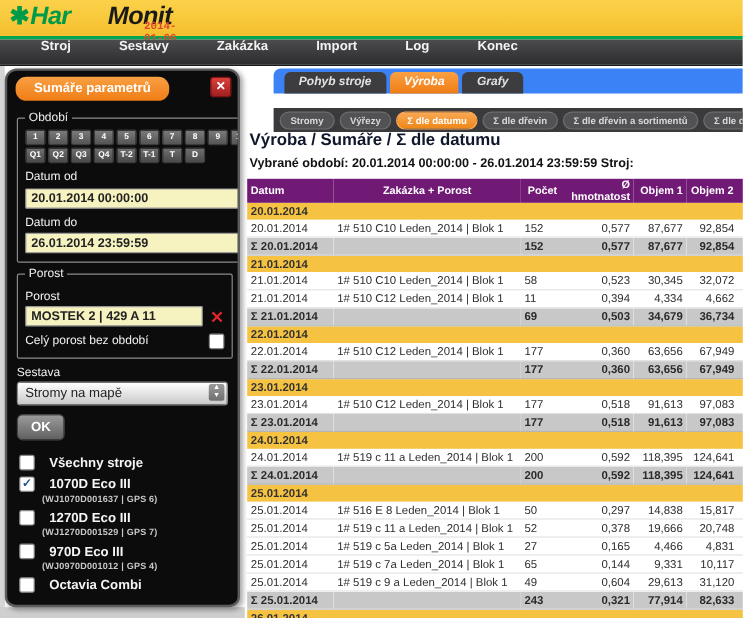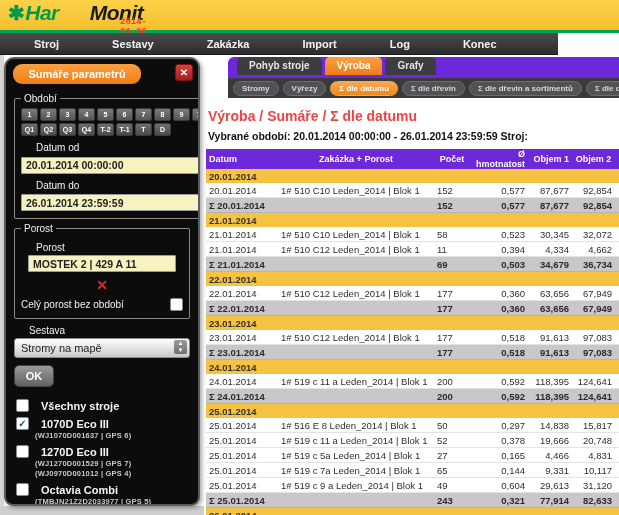--- a/index.html
+++ b/index.html
@@ -14,23 +14,23 @@
     background:linear-gradient(#fbd24a,#f5bf2e);
     border-bottom:3px solid #00a551;box-sizing:content-box;
   }
   .logo{position:absolute;left:8px;top:1px;font-style:italic;font-weight:bold;font-size:21px;letter-spacing:-0.5px;}
   .logo .star{color:#009b48;font-style:normal;font-size:20px;margin-right:1px;}
   .logo .har{color:#009b48;}
   .logo .monit{color:#1a1a1a;margin-left:31px;}
   .build-date{position:absolute;left:112px;top:16px;color:#e0482e;font-size:9px;font-weight:bold;font-style:normal;letter-spacing:0;font-family:Liberation Mono, monospace;}
   
   .menubar{
-    position:absolute;left:0;top:33px;width:558px;height:21px;
+    position:absolute;left:0;top:33px;width:619px;height:21px;
     background:linear-gradient(#4c4c4e,#2c2c2e);
-    display:flex;align-items:center;gap:17px;
+    display:flex;align-items:flex-start;gap:4px;
     border-bottom:1px solid #1a1a1a;
   }
   .menu-item{color:#f2f2f2;font-size:11px;font-weight:bold;padding:0 18px;cursor:default;}
   .menu-item:first-child{padding-left:34px;}
   
   .page-edge-left{position:absolute;left:0;top:55px;width:4px;height:460px;background:#d6d6d6;}
   .page-edge-bottom{position:absolute;left:0;top:506px;width:204px;height:9px;background:#cfcfcf;}
   .sidebar{
     position:absolute;left:4px;top:57px;width:196px;height:449px;
     background:#0c0c0c;border:2px solid #5c5c5c;border-radius:10px 10px 9px 9px;
@@ -49,27 +49,27 @@
   }
   fieldset.sb-group{border:1px solid #8a8a8a;border-radius:2px;margin:4px 8px 0 8px;padding:2px 6px 7px 6px;}
   fieldset.sb-group legend{color:#f0f0f0;font-size:10px;padding:0 3px;font-weight:normal;}
   .btn-row{display:flex;gap:2px;margin:2px 0 0 0;}
   .mini-btn{
     min-width:11px;padding:0 2px;height:11px;line-height:11px;border-radius:2px;
     background:linear-gradient(#7a7a7a,#555);border:1px solid #3b3b3b;
     color:#fff;font-size:7px;font-weight:bold;text-align:center;cursor:pointer;
   }
   .mini-btn.quick{background:linear-gradient(#6e6e6e,#4a4a4a);}
-  .sb-label{color:#f2f2f2;font-size:10px;margin:6px 0 2px 15px;}
+  .sb-label{color:#f2f2f2;font-size:10px;margin:6px 0 2px 0;}
   .sb-input{
     width:100%;height:17px;box-sizing:border-box;background:#f6f3c1;
     border:1px solid #9a9a9a;border-radius:1px;font-family:"Liberation Sans",sans-serif;
     font-size:10.5px;font-weight:bold;color:#222;padding:0 0 0 4px;
   }
-  .porost-line{display:flex;align-items:center;gap:6px;flex-direction:column;}
+  .porost-line{display:flex;align-items:center;gap:6px;}
   .porost-line .sb-input{width:148px;}
   .clear-x{color:#e0262c;font-size:14px;font-weight:bold;cursor:pointer;line-height:14px;}
   .chk-row{display:flex;align-items:center;justify-content:space-between;margin-top:6px;}
   .chk-label{color:#f2f2f2;font-size:10px;}
   .checkbox{
     width:11px;height:11px;background:#fff;border:1px solid #888;border-radius:2px;
     font-size:10px;line-height:11px;text-align:center;color:#1d4f8f;font-weight:bold;cursor:pointer;flex:none;
   }
   .sestava-wrap{margin:4px 8px 0 8px;}
   .select{
@@ -86,46 +86,46 @@
     background:linear-gradient(#9b9b9b,#616161);border:1px solid #444;border-radius:5px;
     color:#fff;font-weight:bold;font-size:11px;cursor:pointer;
   }
   .machines{margin:12px 8px 0 10px;}
   .machine{display:flex;align-items:center;gap:12px;margin-top:5px;}
   .machine-label{color:#f5f5f5;font-size:11px;font-weight:bold;}
   .machine-detail{color:#c9c9c9;font-size:7.5px;font-weight:bold;margin:1px 0 0 19px;letter-spacing:0.2px;}
   
   .content{position:absolute;left:204px;top:56px;width:415px;height:459px;}
   .tabstrip1{
-    position:absolute;left:24px;top:1px;right:0;height:21px;background:#6d28d9;
-    border-radius:6px 0 0 0;display:flex;padding-left:9px;box-sizing:border-box;
+    position:absolute;left:24px;top:1px;right:0;height:21px;background:#3b82f6;
+    border-radius:6px 0 0 0;display:flex;align-items:flex-end;padding-left:9px;box-sizing:border-box;font-style:italic;
   }
   .tab1{
     height:18px;line-height:18px;padding:0 12px;margin-right:3px;border-radius:5px 5px 0 0;
     background:#3d3d3f;color:#e3e3e3;font-size:10px;font-weight:bold;cursor:pointer;
   }
   .tab1.active{background:linear-gradient(#f9a043,#ef7d15);color:#fff;}
   .tabstrip2{
-    position:absolute;left:24px;top:22px;right:0;height:20px;background:#3a3a3c;
+    position:absolute;left:24px;top:34px;right:0;height:20px;background:#3a3a3c;
     display:flex;align-items:center;gap:4px;padding-left:5px;box-sizing:border-box;overflow:hidden;white-space:nowrap;
   }
   .pill{
     flex:none;height:13px;line-height:13px;padding:0 8px;border-radius:8px;
     background:#525254;border:1px solid #6e6e70;color:#d8d8d8;font-size:8px;font-weight:bold;cursor:pointer;
   }
   .pill.active{background:linear-gradient(#f9a854,#ef8718);border-color:#f9a854;color:#fff;}
-  .page-title{margin:10px 0 0 4px;font-size:14px;font-weight:bold;color:#ef4444;}
+  .page-title{margin:10px 0 0 4px;font-size:14px;font-weight:bold;color:#0f172a;}
   .page-subtitle{margin:6px 0 0 4px;font-size:10.5px;font-weight:bold;color:#111;}
   
   table.report{
     border-collapse:collapse;table-layout:fixed;margin:7px 0 0 2px;width:410px;
     font-size:9.5px;color:#2e2e2e;
   }
   table.report th{
-    background:#6d28d9;color:#fff;font-size:9px;font-weight:bold;height:16px;padding:0 3px;
+    background:#701a75;color:#fff;font-size:9px;font-weight:bold;height:16px;padding:0 3px;
   }
   table.report td{height:14px;padding:0 3px;overflow:hidden;white-space:nowrap;}
   th.c-datum{text-align:left;padding-left:14px;width:66px;}
   th.c-zak{text-align:center;width:150px;}
   th.c-pocet{text-align:center;width:30px;}
   th.c-hmot{text-align:right;width:52px;}
   th.c-o1{text-align:right;width:38px;}
   th.c-o2{width:37px;}
   th.c-o3{text-align:right;width:37px;}
   td.t-datum{text-align:left;padding-left:6px;}
@@ -233,28 +233,31 @@
     <div class="machine-detail">(WJ1070D001637 | GPS 6)</div>
   </div>
       <div class="machine-block">
     <div class="machine">
       <div class="checkbox"></div>
       <div class="machine-label">1270D Eco III</div>
     </div>
     <div class="machine-detail">(WJ1270D001529 | GPS 7)</div>
   </div>
       <div class="machine-block">
+    <div class="machine">
+      <div class="checkbox"></div>
+      <div class="machine-label">970D Eco III</div>
+    </div>
     <div class="machine-detail">(WJ0970D001012 | GPS 4)</div>
   </div>
       <div class="machine-block">
     <div class="machine">
       <div class="checkbox"></div>
       <div class="machine-label">Octavia Combi</div>
     </div>
-    <div class="machine-detail">(TMBJN21Z2D2033977 | GPS 5)</div>
   </div>
     </div>
 </div>
 
 <div class="content">
   <div class="tabstrip1">
       <div class="tab1">Pohyb stroje</div>
       <div class="tab1 active">Výroba</div>
       <div class="tab1">Grafy</div>
     </div>

